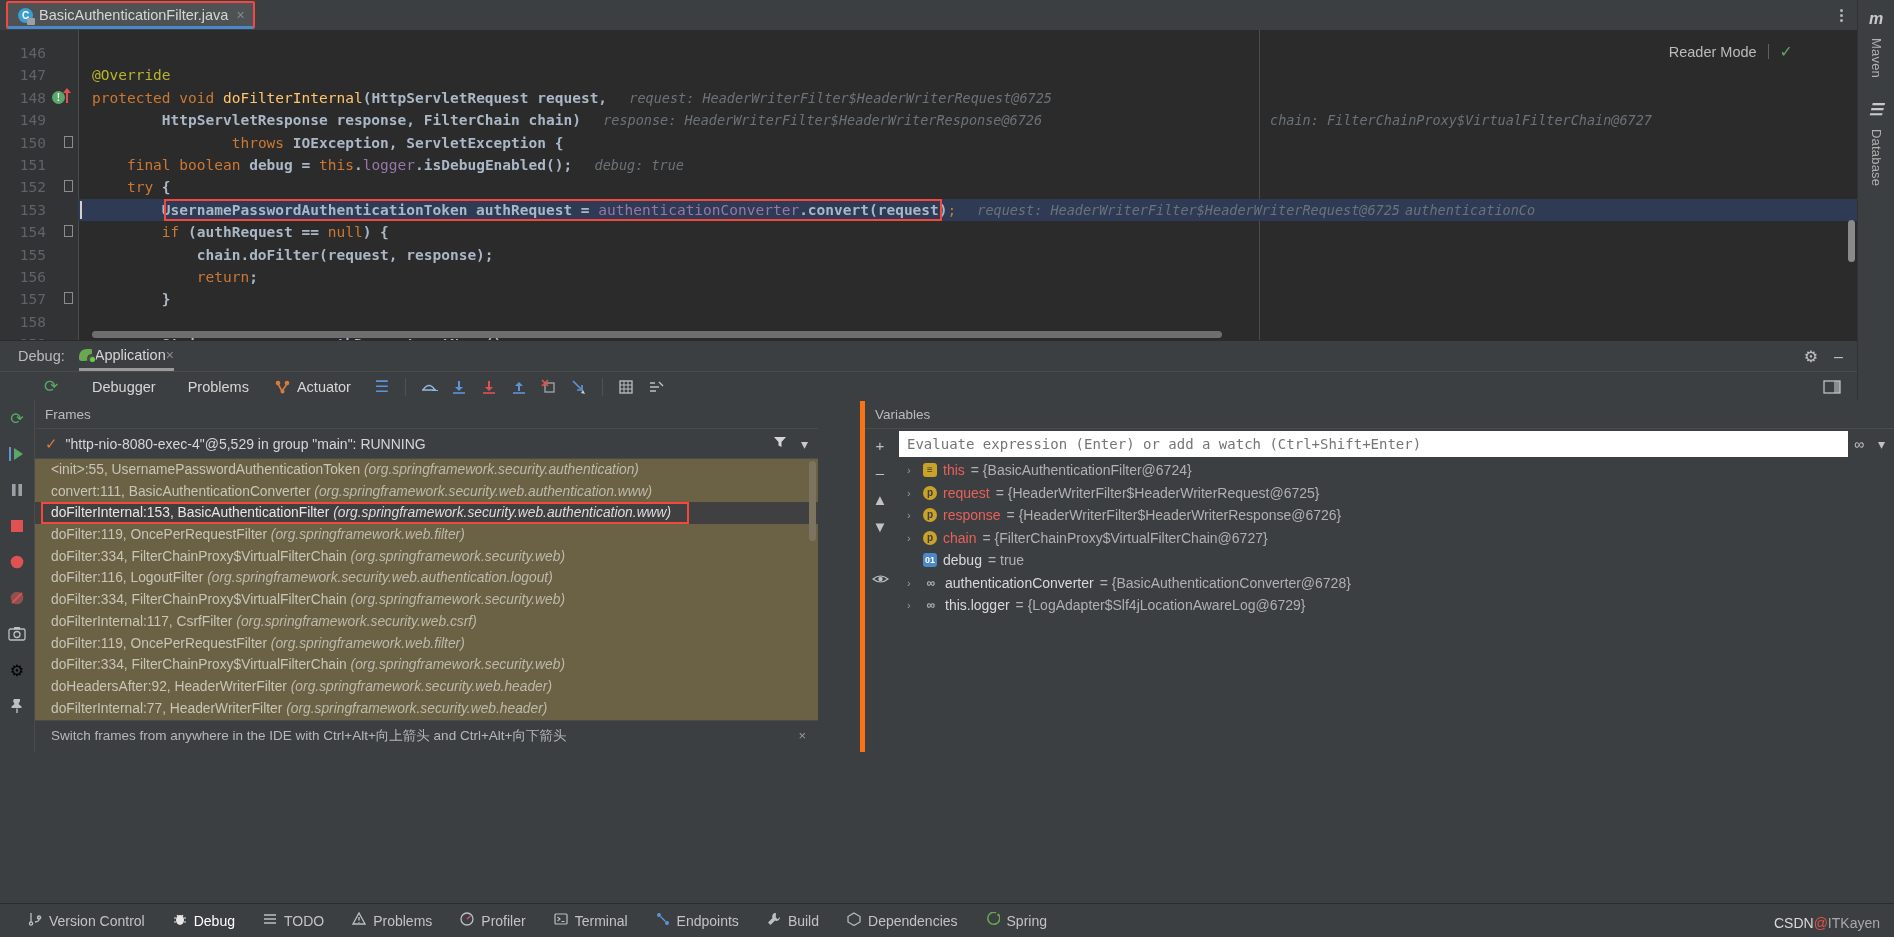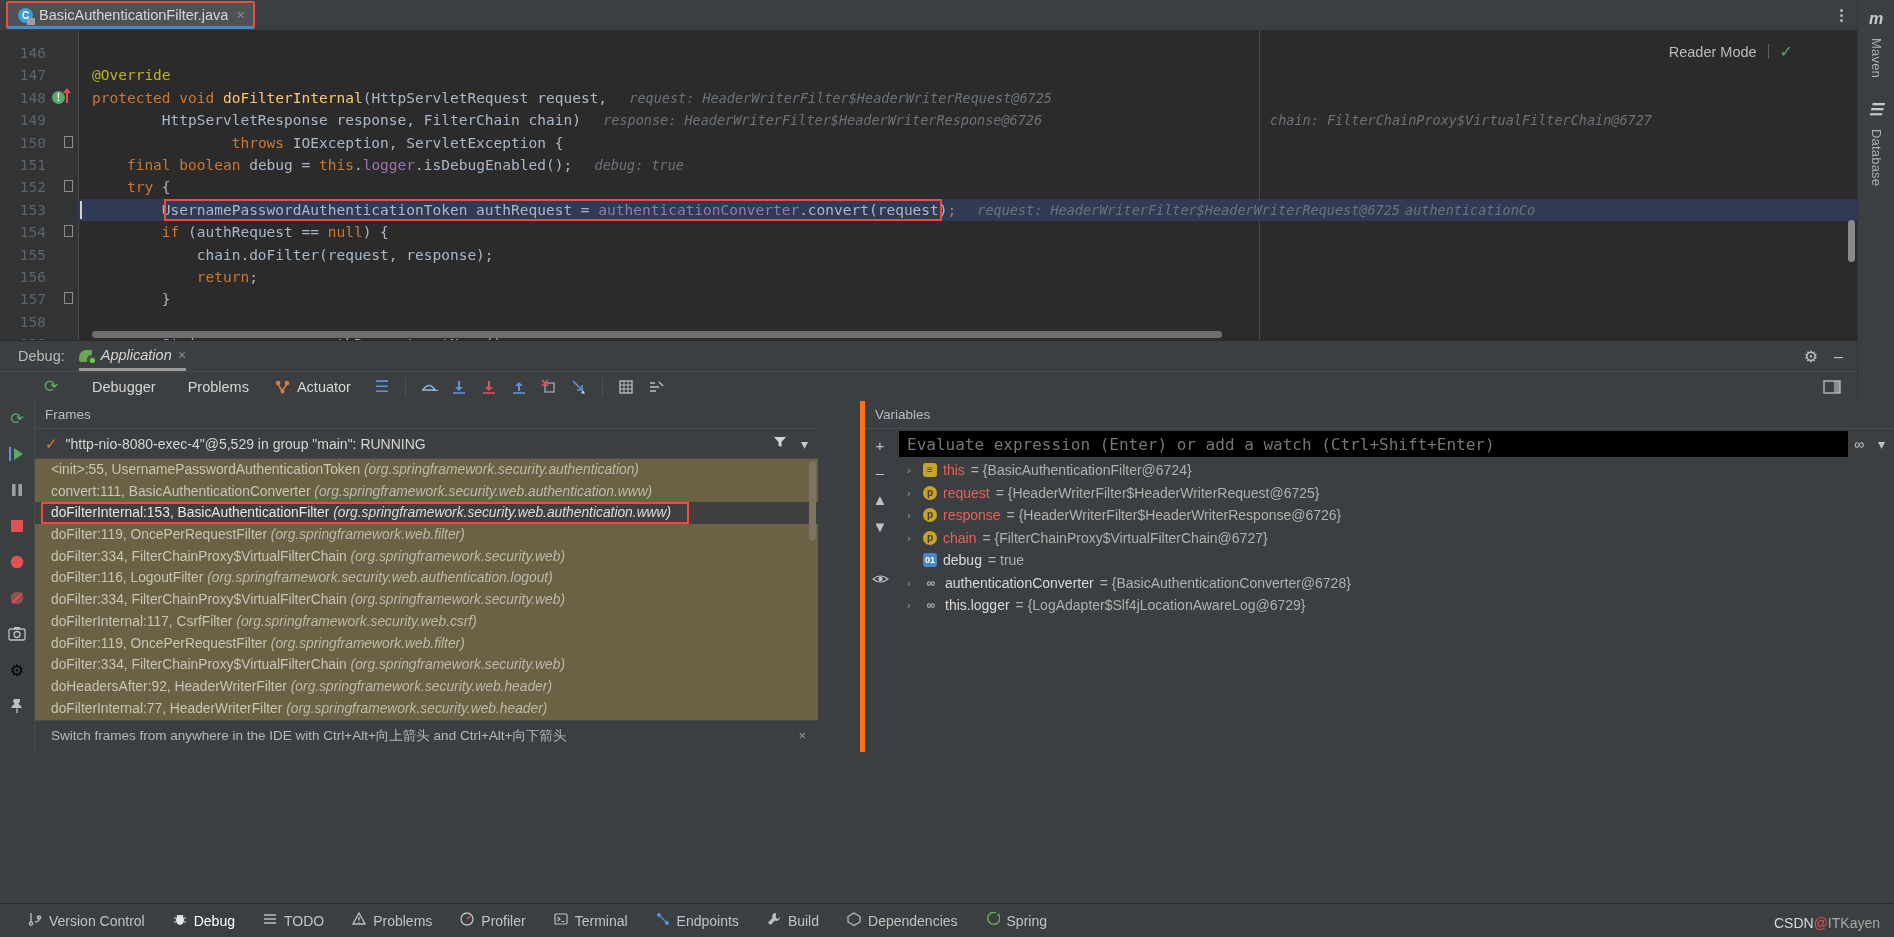--- a/index.html
+++ b/index.html
@@ -66,21 +66,21 @@
   .lno {
     position: absolute; left: 0; width: 46px; text-align: right;
     color: #606366; font-family: "DejaVu Sans Mono", monospace; font-size: 14.5px;
   }
   .ctext { position: absolute; left: 92px; }
   
   .kw   { color: #cc7832; }
   .an   { color: #bbb529; }
   .mth  { color: #ffc66d; }
   .fld  { color: #9876aa; }
-  .pun  { color: #a9b7c6; }
+  .pun  { color: #a9b7c6; font-weight: bold; }
   .hint {
     color: #6b7279; font-style: italic;
     font-family: "DejaVu Sans Mono", monospace; font-size: 13.5px;
   }
   .fold {
     position: absolute; left: 64px; top: 5px; width: 9px; height: 11px;
     border: 1px solid #8c8c8c; border-top: none;
   }
   .fold:before {
     content: ""; position: absolute; left: -1px; top: -1px; width: 9px; height: 1px; background: #8c8c8c;
@@ -144,22 +144,22 @@
   
   .debugpanel {
     position: absolute; left: 0; top: 340px; width: 1857px; height: 411px;
     background: #3c3f41; border-top: 1px solid #2b2b2b;
   }
   .dbg-header {
     position: relative; height: 30px; display: flex; align-items: center; padding-left: 18px; gap: 14px;
   }
   .dbg-label { color: #bbbbbb; font-size: 14.5px; }
   .dbg-tab {
-    position: relative; display: flex; align-items: flex-end; gap: 6px;
-    color: #d6d6d6; font-size: 14.5px; padding-bottom: 3px; font-style: italic;
+    position: relative; display: flex; align-items: center; gap: 0;
+    color: #d6d6d6; font-size: 14.5px; padding-bottom: 3px;
   }
   .dbg-tab:after {
     content: ""; position: absolute; left: 0; bottom: -5px; width: 100%; height: 3px; background: #9a9a9a;
   }
   .app-icon {
     width: 16px; height: 14px; position: relative; flex: 0 0 auto;
   }
   .app-icon:before {
     content: ""; position: absolute; left: 0; top: 1px; width: 13px; height: 12px;
     background: #6aa84f; border-radius: 60% 10% 55% 20%;
@@ -243,23 +243,23 @@
   .vars-rail {
     position: absolute; left: 0; top: 28px; width: 30px; height: 323px;
     display: flex; flex-direction: column; align-items: center; gap: 10px; padding-top: 8px;
   }
   .vr-ico { color: #c2c2c2; font-size: 15px; cursor: pointer; }
   .eval-row {
     position: absolute; left: 30px; top: 28px; right: 0; height: 30px;
     display: flex; align-items: center;
   }
   .eval-input {
-    flex: 1; height: 26px; margin: 0 6px 0 4px; background: #000000;
+    flex: 1; height: 26px; margin: 0 6px 0 4px; background: #ffffff;
     border: none; color: #8e9296; font-family: "DejaVu Sans Mono", monospace;
-    font-size: 16px; padding-left: 8px; outline: none;
+    font-size: 14px; padding-left: 8px; outline: none;
   }
   .eval-right { display: flex; align-items: center; gap: 14px; padding-right: 14px; color: #c2c2c2; font-size: 14px; }
   .varlist { position: absolute; left: 30px; top: 58px; right: 0; bottom: 0; }
   .var-row {
     height: 22.5px; line-height: 22.5px; display: flex; align-items: center; gap: 6px;
     padding-left: 12px; font-size: 14px; color: #bbbbbb; white-space: nowrap;
   }
   .chev { color: #9a9a9a; font-size: 11px; width: 10px; }
   .vicon {
     width: 14px; height: 14px; border-radius: 3px; flex: 0 0 auto;

